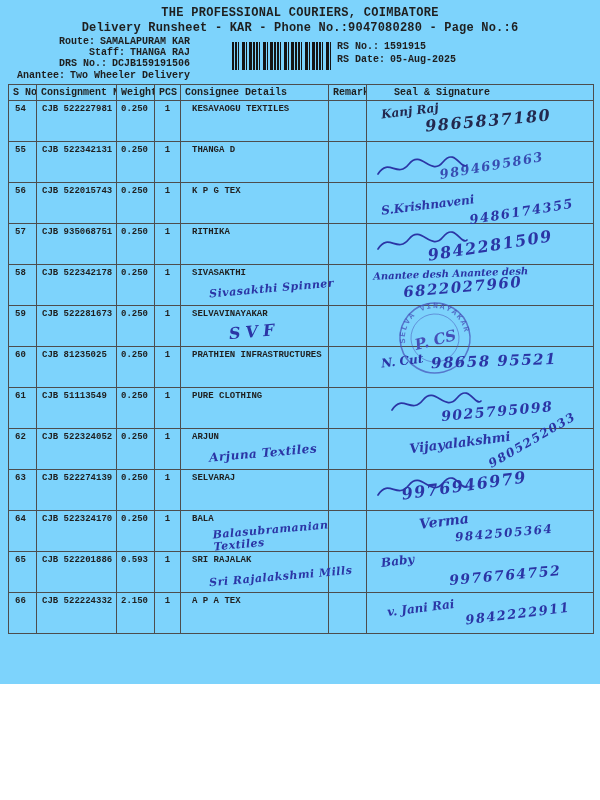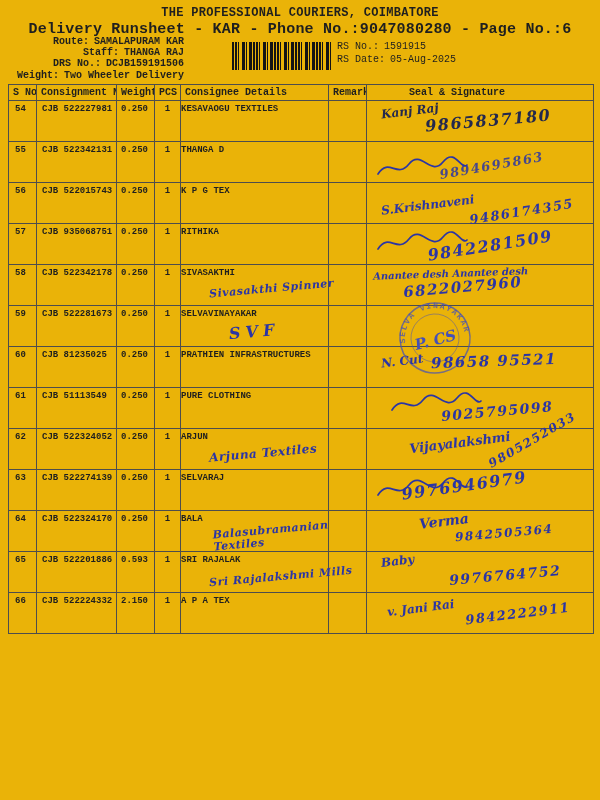--- a/index.html
+++ b/index.html
@@ -1,44 +1,44 @@
 <!DOCTYPE html>
 <html style="--print-black: #1f1f1f; --ink-blue: #2b35a5; --ink-dark: #23284e; --stamp-blue: #4550b8;"><head>
 <meta charset="utf-8">
 <style>
   html,body{margin:0;padding:0;}
   body{width:600px;height:800px;background:#ffffff;}
-  .sheet{position:relative;width:600px;height:800px;background:#eab308;overflow:hidden;
+  .sheet{position:relative;width:600px;height:684px;background:#7dd3fc;overflow:hidden;
          font-family:"Liberation Mono",monospace;color:var(--print-black,#1f1f1f);}
   .title{position:absolute;top:6px;left:0;width:100%;text-align:center;
          font-weight:bold;font-size:12px;letter-spacing:.3px;}
   .subtitle{position:absolute;top:21px;left:0;width:100%;text-align:center;
-         font-weight:bold;font-size:15px;letter-spacing:.2px;}
+         font-weight:bold;font-size:12px;letter-spacing:.2px;}
   .meta-left{position:absolute;left:14px;top:37px;font-size:10px;font-weight:bold;line-height:10.8px;text-align:right;}
   .meta-line .lbl{margin-right:5px;}
   .meta-line.vehicle{margin-top:2px;margin-left:3px;}
-  .meta-right{position:absolute;left:337px;top:41px;font-size:10px;font-weight:normal;line-height:12.5px;}
+  .meta-right{position:absolute;left:337px;top:41px;font-size:10px;font-weight:bold;line-height:12.5px;}
   .barcode{position:absolute;left:232px;top:42px;width:101px;height:28px;
      background:repeating-linear-gradient(90deg,
        #141414 0 2px, transparent 2px 3px,
        #141414 3px 5px, transparent 5px 6px,
        #141414 6px 7px, transparent 7px 10px,
        #141414 10px 13px, transparent 13px 14px,
        #141414 14px 15px, transparent 15px 17px,
        #141414 17px 20px, transparent 20px 21px);}
   table{position:absolute;left:8px;top:84px;width:585px;border-collapse:collapse;table-layout:fixed;}
   th,td{border:1px solid #4d4d4d;font-weight:bold;padding:0;vertical-align:top;}
   th{font-size:10px;text-align:left;padding:2px 0 2px 4px;height:11px;white-space:nowrap;overflow:hidden;}
-  th.col-6{padding-left:42px;}
+  th.col-6{padding-left:27px;}
   tbody td{height:37px;font-size:9px;}
   .c-sno{padding:3px 0 0 6px;margin-top:45px;}
   .c-cons{padding:3px 0 0 5px;white-space:nowrap;}
   .c-wt{padding:3px 0 0 4px;}
   .c-pcs{padding:3px 0 0 0;text-align:center;}
-  .c-consignee{padding:3px 0 0 0;position:relative;overflow:visible;}
+  .c-consignee{padding:3px 0 0 11px;position:relative;overflow:visible;}
   .c-sig{position:relative;overflow:visible;}
   .hw,.hw-el{font-family:"DejaVu Serif",serif;font-style:italic;color:var(--ink-blue,#2b35a5);}
   .squiggle{position:absolute;left:8px;top:6px;color:var(--ink-blue,#2b35a5);}
   .sig-name{position:absolute;left:14px;top:3px;font-size:12px;transform:rotate(-7deg);white-space:nowrap;}
   .sig-phone{position:absolute;left:62px;top:15px;font-size:15px;letter-spacing:1.5px;
              transform:rotate(-5deg);white-space:nowrap;}
   .consignee-note{position:absolute;left:28px;top:17px;font-size:11px;transform:rotate(-5deg);
                   letter-spacing:.5px;white-space:nowrap;}
   
   .row-54 .hw{color:var(--ink-dark,#23284e);}
@@ -81,21 +81,21 @@
     <div class="meta-line">
       <span class="lbl">Route:</span><span>SAMALAPURAM KAR</span>
     </div>
     <div class="meta-line">
       <span class="lbl">Staff:</span><span>THANGA RAJ</span>
     </div>
     <div class="meta-line">
       <span class="lbl">DRS No.:</span><span>DCJB159191506</span>
     </div>
     <div class="meta-line vehicle">
-      <span class="lbl">Weight:</span><span>Two Wheeler Delivery</span>
+      <span class="lbl">Anantee:</span><span>Two Wheeler Delivery</span>
     </div>
   </div>
 
   <div class="barcode"></div>
 
   <div class="meta-right">
     <div class="meta-line">
       <span class="lbl">RS No.:</span><span>1591915</span>
     </div>
     <div class="meta-line">

